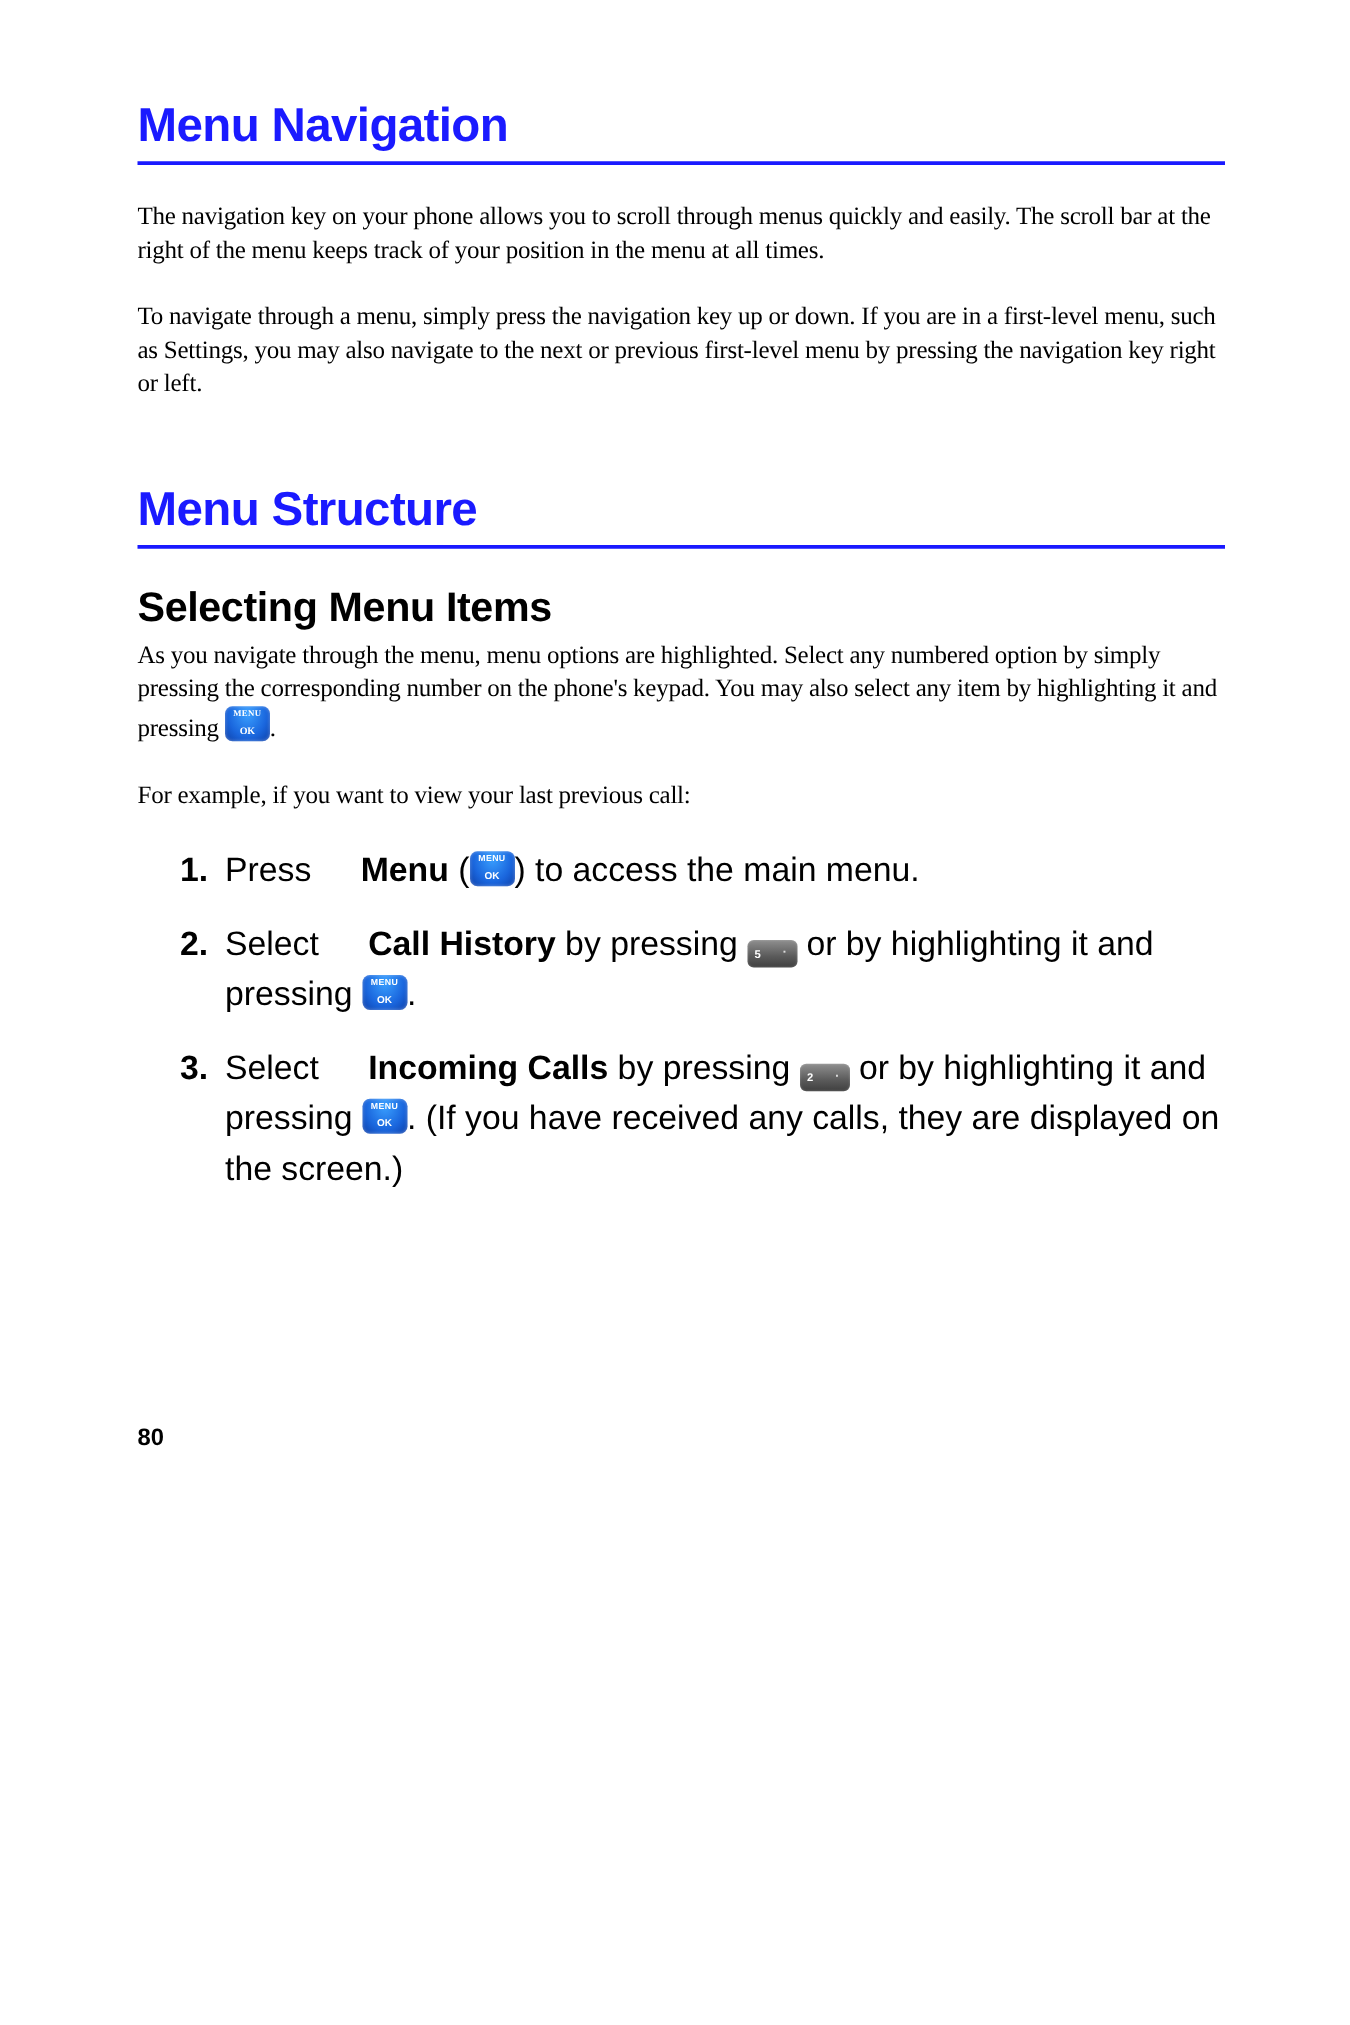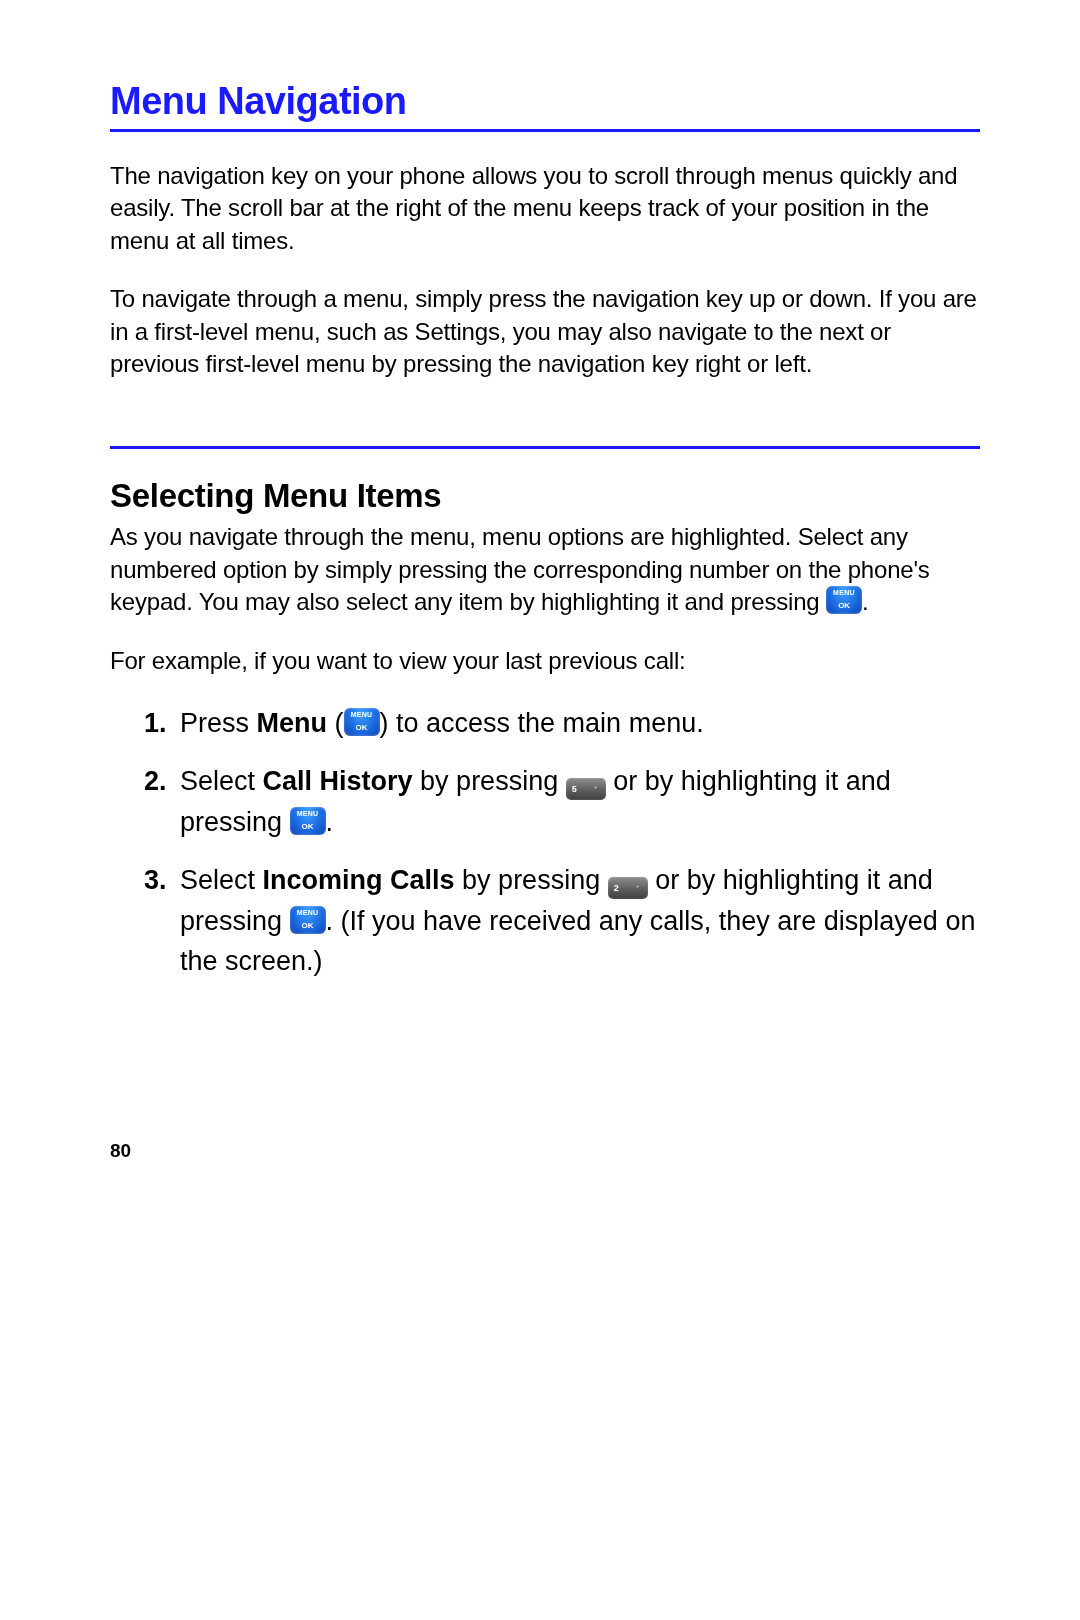--- a/index.html
+++ b/index.html
@@ -22,24 +22,25 @@
     font-size: 38px;
     margin: 0 0 6px 0;
     letter-spacing: -0.5px;
   }
   .rule {
     border: none;
     border-top: 3px solid #1a1aff;
     margin: 0 0 28px 0;
   }
   p.body {
-    font-size: 24px;
+    font-size: 20px;
     line-height: 1.35;
     margin: 0 0 26px 0;
     letter-spacing: -0.2px;
+    font-family: Liberation Serif, serif;
   }
   h2.sub {
     font-weight: 700;
     font-size: 33px;
     margin: 0 0 6px 0;
     letter-spacing: -0.3px;
   }
   .gap { height: 40px; }
   ol.steps {
     list-style: none;
@@ -51,21 +52,21 @@
   ol.steps li {
     margin-bottom: 18px;
     position: relative;
     padding-left: 36px;
   }
   ol.steps li .num {
     position: absolute;
     left: 0;
     font-weight: 700;
   }
-  .b { font-weight: 700; }
+  .b { font-weight: 700; margin-left: 32px; }
   .key-menu {
     display: inline-block;
     vertical-align: -4px;
     width: 36px;
     height: 28px;
     border-radius: 6px;
     background: radial-gradient(ellipse at 50% 20%, #3aa0ff 0%, #1a66dd 60%, #0d3fa8 100%);
     position: relative;
     box-shadow: inset 0 0 3px rgba(255,255,255,0.4);
   }
@@ -130,20 +131,21 @@
 <div class="page">
 
   <h1 class="section">Menu Navigation</h1>
   <hr class="rule">
 
   <p class="body">The navigation key on your phone allows you to scroll through menus quickly and easily. The scroll bar at the right of the menu keeps track of your position in the menu at all times.</p>
   <p class="body">To navigate through a menu, simply press the navigation key up or down. If you are in a first-level menu, such as Settings, you may also navigate to the next or previous first-level menu by pressing the navigation key right or left.</p>
 
   <div class="gap"></div>
 
+  <h1 class="section">Menu Structure</h1>
   <hr class="rule">
 
   <h2 class="sub">Selecting Menu Items</h2>
 
   <p class="body">
     <span>As you navigate through the menu, menu options are highlighted. Select any numbered option by simply pressing the corresponding number on the phone's keypad. You may also select any item by highlighting it and pressing </span>
     <span class="key-menu"></span><span>.</span>
   </p>
 
   <p class="body">For example, if you want to view your last previous call:</p>

